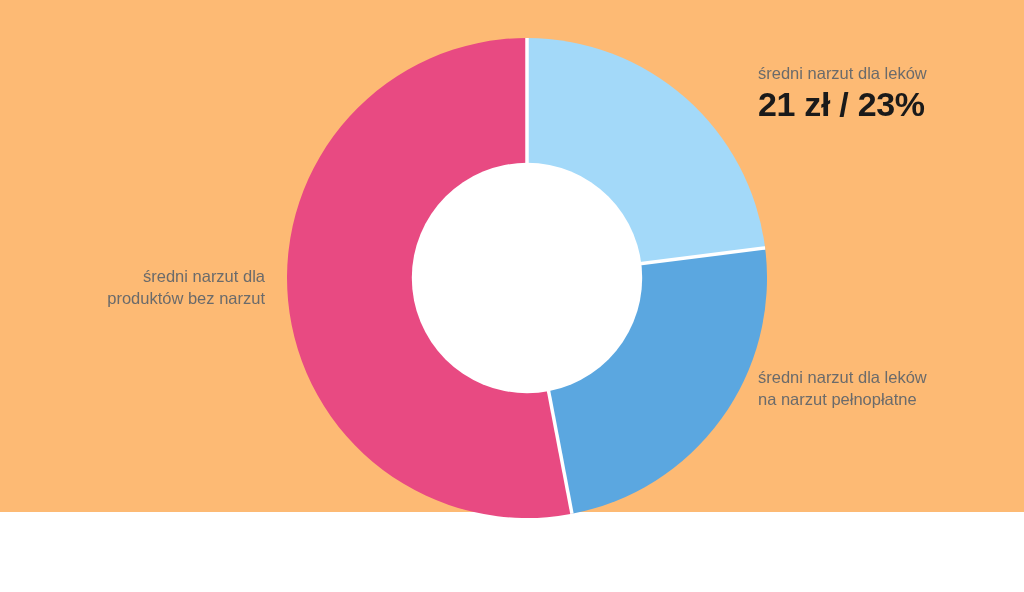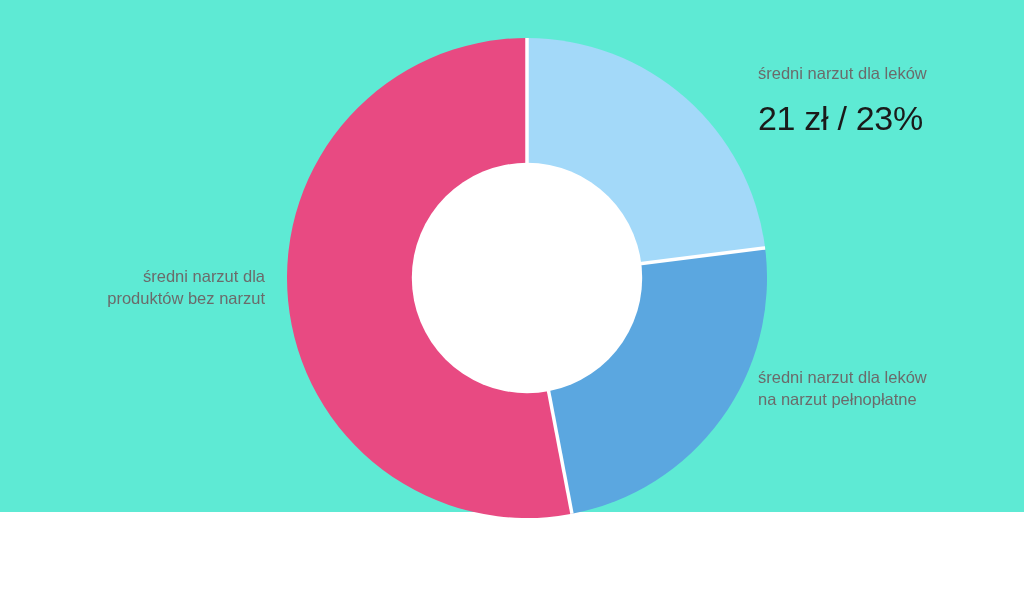--- a/index.html
+++ b/index.html
@@ -10,21 +10,21 @@
     width: 1024px;
     height: 592px;
     background: #ffffff;
     font-family: "Liberation Sans", sans-serif;
     overflow: hidden;
   }
   .canvas {
     position: relative;
     width: 1024px;
     height: 512px;
-    background: #5eead4;
+    background: #fdba74;
   }
 
   
   .donut-wrap {
     position: absolute;
     left: 287px;
     top: 38px;
     width: 480px;
     height: 480px;
   }
@@ -42,24 +42,23 @@
     color: #6b6b6b;
     font-size: 16.5px;
     line-height: 22px;
     font-weight: 400;
     white-space: nowrap;
   }
   .callout .value {
     color: #1a1a1a;
     font-size: 34px;
     line-height: 40px;
-    font-weight: normal;
+    font-weight: bold;
     letter-spacing: -0.3px;
     white-space: nowrap;
-    margin-top: 14px;
   }
 
   .callout-right {
     text-align: left;
   }
   .callout-left {
     text-align: right;
   }
 
   #callout-refundacyjne {

